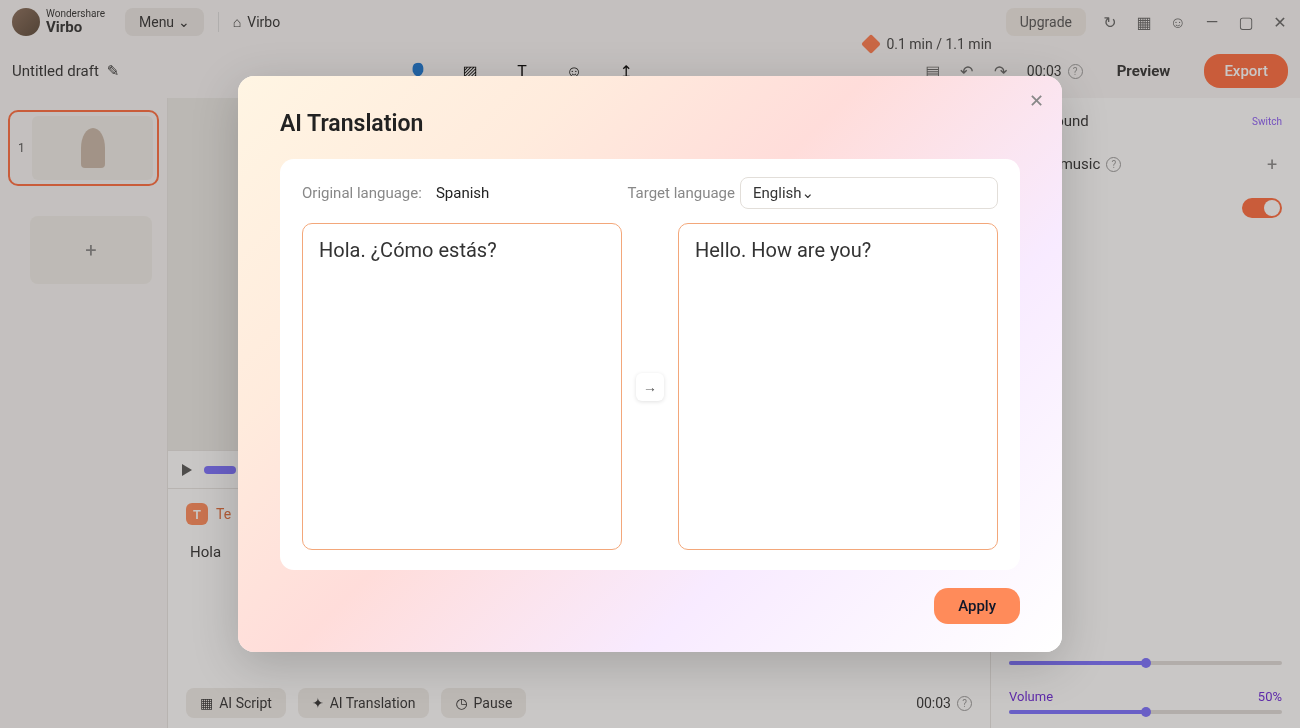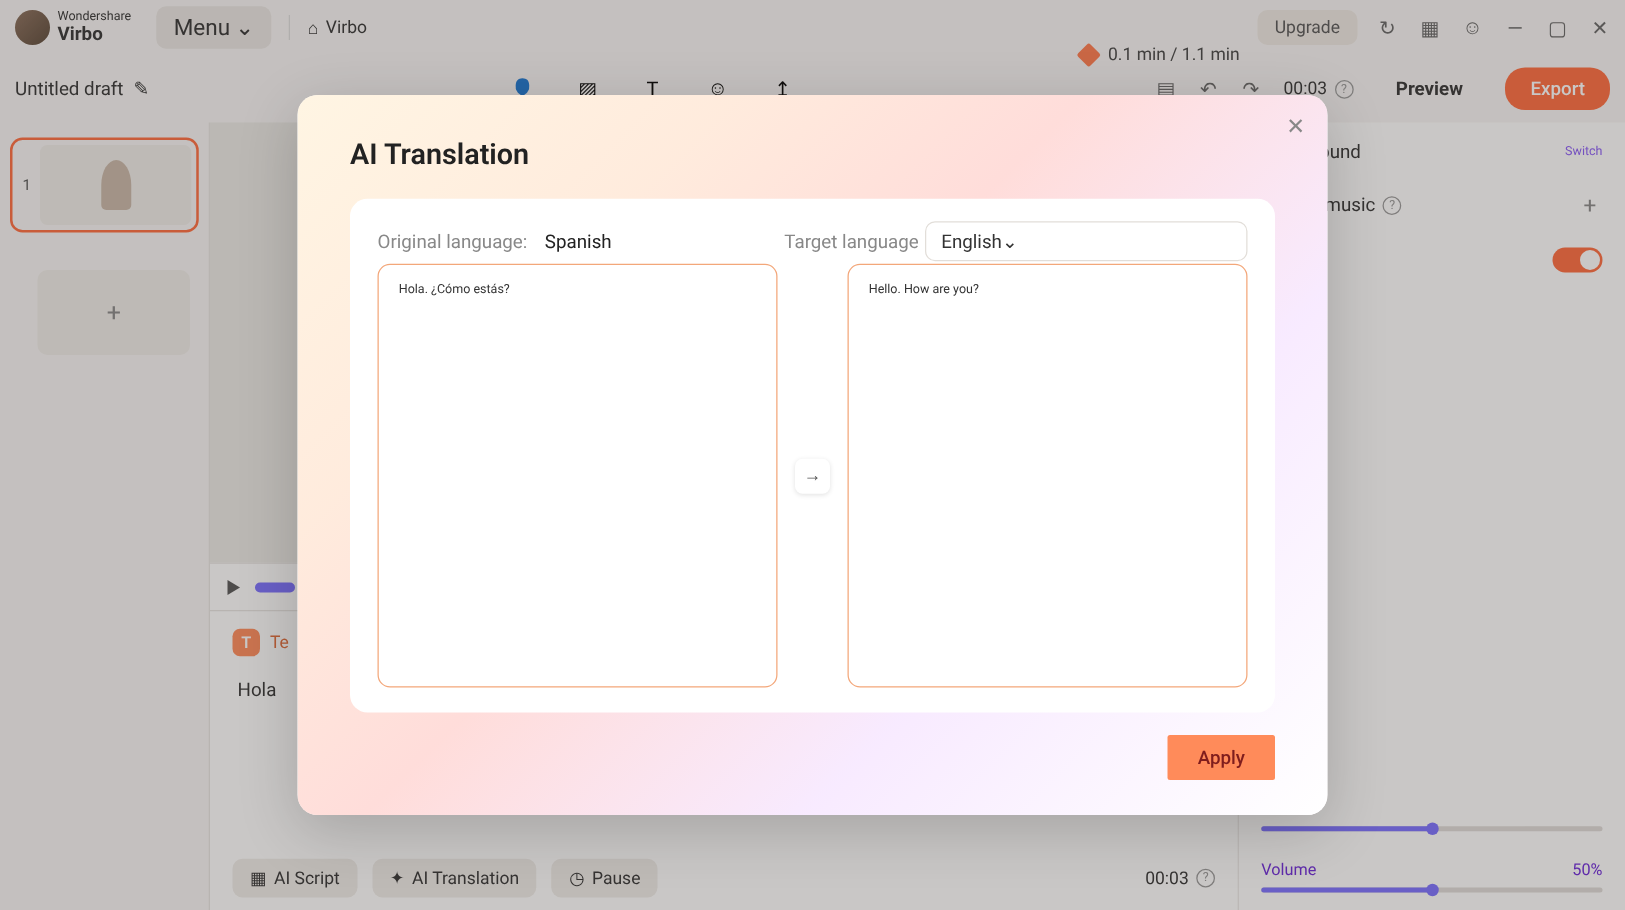--- a/index.html
+++ b/index.html
@@ -4,21 +4,21 @@
 <style>
   * { box-sizing: border-box; margin: 0; padding: 0; font-family: -apple-system, BlinkMacSystemFont, "Segoe UI", Roboto, sans-serif; }
   body { width: 1300px; height: 728px; background: #f8f6f5; overflow: hidden; position: relative; }
 
   
   .header { height: 44px; display: flex; align-items: center; padding: 0 12px; background: #f8f6f5; }
   .logo { display: flex; align-items: center; gap: 6px; margin-right: 20px; }
   .logo-img { width: 28px; height: 28px; border-radius: 50%; background: linear-gradient(135deg,#8b6f5c,#5a4838); }
   .logo-text { font-size: 10px; line-height: 1.1; color: #333; }
   .logo-text .brand { font-weight: 700; font-size: 15px; }
-  .menu-btn { background: #eae6e3; border-radius: 8px; padding: 6px 14px; display: flex; align-items: center; gap: 4px; font-size: 18px; color: #333; }
+  .menu-btn { background: #eae6e3; border-radius: 8px; padding: 6px 14px; display: flex; align-items: center; gap: 4px; font-size: 14px; color: #333; }
   .divider-v { width: 1px; height: 20px; background: #ddd; margin: 0 14px; }
   .home-link { display: flex; align-items: center; gap: 6px; font-size: 14px; color: #333; }
   .header-spacer { flex: 1; }
   .usage { display: flex; align-items: center; gap: 8px; font-size: 14px; color: #444; margin-right: 14px; margin-top: 44px; }
   .diamond { width: 14px; height: 14px; background: #ff7a4d; transform: rotate(45deg); border-radius: 2px; }
   .upgrade-btn { background: #efe9e4; border-radius: 8px; padding: 6px 14px; font-size: 14px; color: #555; margin-right: 16px; }
   .header-icons { display: flex; align-items: center; gap: 18px; }
   .h-icon { width: 16px; height: 16px; color: #666; display: flex; align-items: center; justify-content: center; }
 
   
@@ -70,32 +70,32 @@
   
   .dim { position: absolute; inset: 0; background: rgba(60,55,50,0.28); }
 
   
   .modal { position: absolute; left: 238px; top: 76px; width: 824px; height: 576px; background: #fff; border-radius: 16px; box-shadow: 0 12px 48px rgba(0,0,0,0.18); overflow: hidden; }
   .modal-bg { position: absolute; inset: 0; background: linear-gradient(135deg, #fff4e0 0%, #ffe9d9 25%, #ffd9d6 45%, #f7e8ff 70%, #ffffff 100%); opacity: 0.9; }
   .modal-inner { position: relative; padding: 34px 42px 28px; height: 100%; display: flex; flex-direction: column; }
   .modal-close { position: absolute; right: 18px; top: 14px; font-size: 18px; color: #888; cursor: pointer; }
   .modal-title { font-size: 23px; font-weight: 600; color: #222; margin-bottom: 22px; }
   .lang-card { background: #fff; border-radius: 14px; padding: 18px 22px 20px; flex: 1; display: flex; flex-direction: column; }
-  .lang-head { display: flex; align-items: center; justify-content: space-between; margin-bottom: 2px; }
+  .lang-head { display: flex; align-items: center; justify-content: space-between; margin-bottom: 14px; }
   .lh-left { display: flex; align-items: center; gap: 10px; font-size: 15px; }
   .lh-label { color: #888; }
   .lh-val { color: #222; margin-left: 4px; }
   .lh-right { display: flex; align-items: center; gap: 5px; font-size: 15px; }
   .lang-select { width: 258px; height: 32px; border: 1px solid #e2ded9; border-radius: 8px; background: #fff; padding: 0 12px; display: flex; align-items: center; font-size: 15px; color: #333; }
   .textareas { flex: 1; display: flex; align-items: stretch; gap: 0; position: relative; }
-  .ta-wrap { flex: 1; border: 1.5px solid #f3a77a; border-radius: 10px; background: #fff; padding: 14px 16px; font-size: 10px; color: #333; }
+  .ta-wrap { flex: 1; border: 1.5px solid #f3a77a; border-radius: 10px; background: #fff; padding: 14px 16px; font-size: 20px; color: #333; }
   .ta-wrap.right { border-color: #f3a77a; }
   .arrow-btn { align-self: center; margin: 0 14px; width: 28px; height: 28px; border-radius: 6px; background: #fff; box-shadow: 0 1px 4px rgba(0,0,0,0.12); display: flex; align-items: center; justify-content: center; font-size: 14px; color: #555; }
   .modal-footer { display: flex; justify-content: flex-end; margin-top: 18px; }
-  .apply-btn { background: #ff8b5a; color: #7f1d1d; border-radius: 2px; padding: 9px 24px; font-size: 15px; font-weight: 500; text-align: center; }
+  .apply-btn { background: #ff8b5a; color: #0f172a; border-radius: 14px; padding: 9px 24px; font-size: 15px; font-weight: 500; text-align: center; }
 
   .help-circle { width: 15px; height: 15px; border: 1.5px solid #999; border-radius: 50%; display: inline-flex; align-items: center; justify-content: center; font-size: 10px; color: #999; }
 </style>
 </head>
 <body>
 
 <div class="header">
   <div class="logo">
     <div class="logo-img"></div>
     <div class="logo-text">

